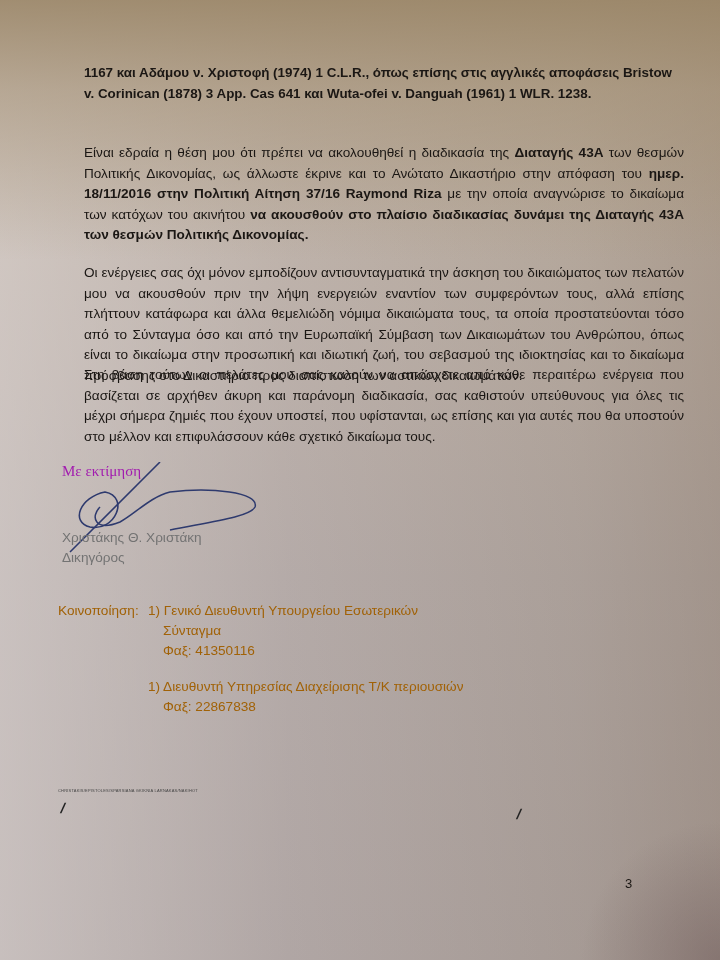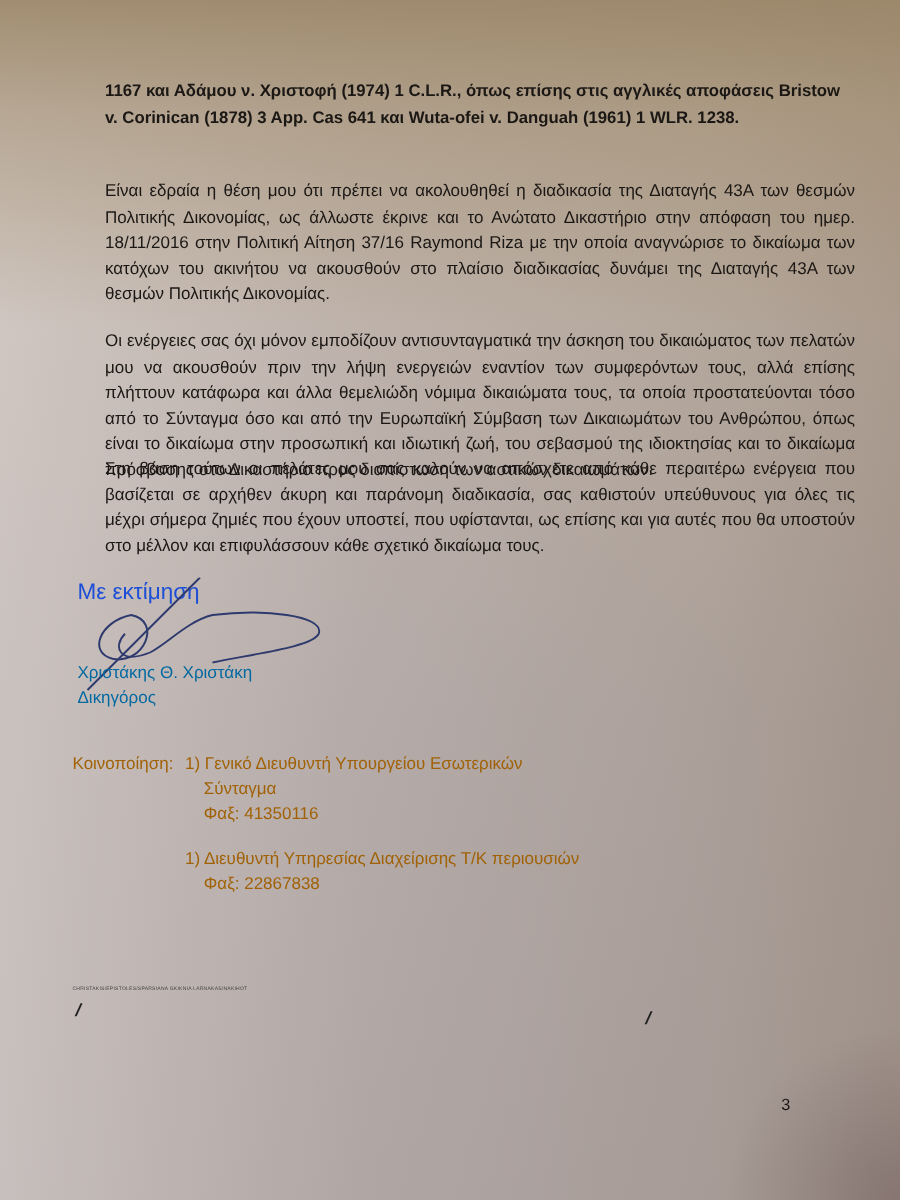--- a/index.html
+++ b/index.html
@@ -14,27 +14,27 @@
         linear-gradient(90deg, rgba(225,218,214,0.55) 0%, rgba(200,190,180,0.25) 40%, rgba(160,145,120,0.25) 80%, rgba(140,120,95,0.35) 100%),
         linear-gradient(180deg, #c4b6a6 0%, #b9ada7 30%, #aea4a4 60%, #a89e9f 100%);
     }
     .text {
       position: absolute; left: 62px; width: 600px;
       font-family: "Liberation Sans", sans-serif;
       font-size: 13.6px; line-height: 20.5px; color: #1b1714;
       text-align: justify;
       margin-left: 22px;
     }
-    .text b { font-weight: normal; }
+    .text b { font-weight: bold; }
     .p1 { top: 63px; font-weight: bold; font-size: 13.4px; text-align: left; }
     .p2 { top: 143px; }
     .p3 { top: 263px; }
     .p4 { top: 365px; }
-    .closing { position: absolute; left: 62px; top: 463px; font-family: Liberation Sans, sans-serif; font-size: 18px; color: #1d4ed8; }
-    .signer { position: absolute; left: 62px; top: 528px; font-family: "Liberation Sans", sans-serif; font-size: 13.6px; line-height: 20px; color: #0369a1; }
+    .closing { position: absolute; left: 62px; top: 463px; font-family: Liberation Serif, serif; font-size: 15px; color: #a21caf; }
+    .signer { position: absolute; left: 62px; top: 528px; font-family: "Liberation Sans", sans-serif; font-size: 13.6px; line-height: 20px; color: #737373; }
     .sig { position: absolute; left: 60px; top: 462px; width: 210px; height: 95px; }
     .cc { position: absolute; font-family: "Liberation Sans", sans-serif; font-size: 13.6px; line-height: 20px; color: #a16207; }
     .cc-label { left: 58px; top: 601px; }
     .cc1 { left: 148px; top: 601px; }
     .cc1 .indent, .cc2 .indent { padding-left: 15px; }
     .cc2 { left: 148px; top: 677px; }
     .footer-ref { position: absolute; left: 58px; top: 788px; font-family: "Liberation Sans", sans-serif; font-size: 4px; color: #444; letter-spacing: 0.2px; }
     .mark { position: absolute; font-family: "Liberation Sans", sans-serif; font-size: 14px; color: #222; font-weight: bold; transform: skewX(-15deg); }
     .mark1 { left: 61px; top: 800px; }
     .mark2 { left: 517px; top: 806px; }

